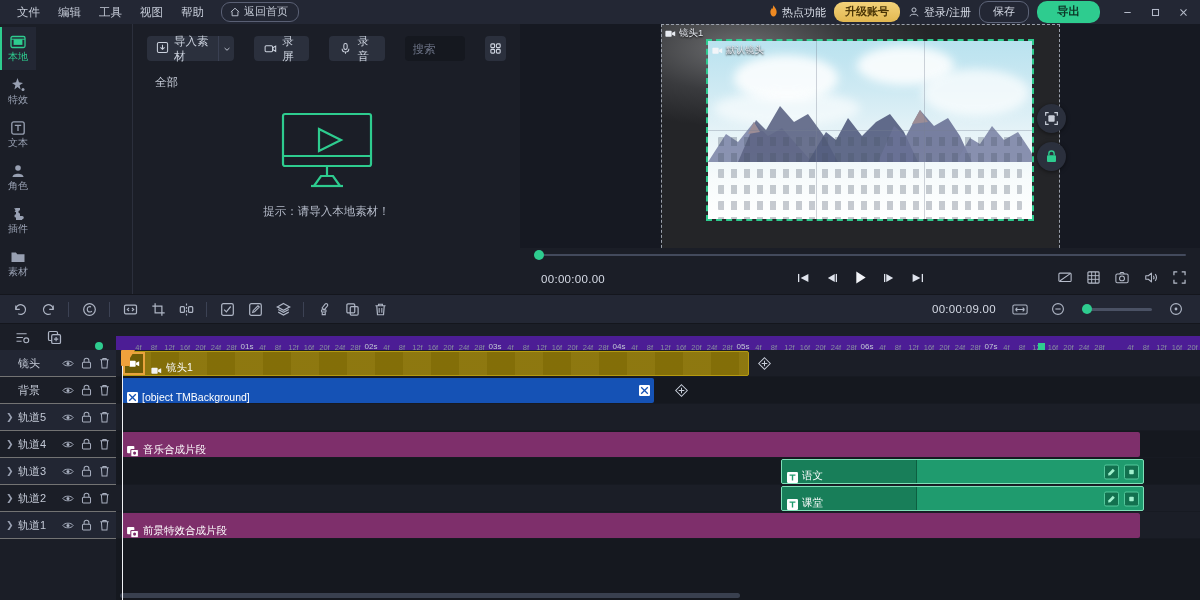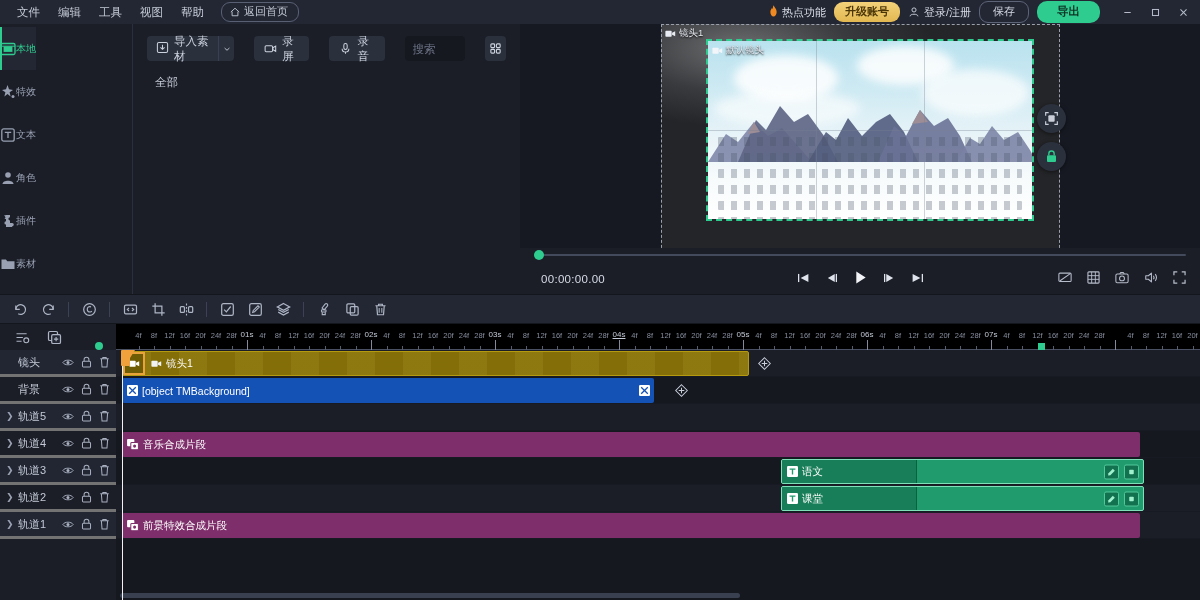--- a/index.html
+++ b/index.html
@@ -60,21 +60,21 @@
     width: 26px; height: 24px; display: flex; align-items: center; justify-content: center;
     color: #b6bcca; font-size: 12px;
   }
 
   
   .rail {
     position: absolute; left: 0; top: 24px; width: 36px; height: 270px;
     background: #1b1e27; padding-top: 3px;
   }
   .rail-item {
-    height: 43px; display: flex; flex-direction: row; align-items: center;
+    height: 43px; display: flex; flex-direction: column; align-items: center;
     justify-content: center; gap: 0; font-size: 10px; color: #98a0b2;
     position: relative;
   }
   .rail-item .ic { width: 16px; height: 16px; display: block; }
   .rail-item.active { color: #2ecc8f; background: #232734; }
   .rail-item.active::before {
     content:""; position: absolute; left: 0; top: 0; bottom: 0; width: 2px; background: #2ecc8f;
   }
 
   
@@ -180,43 +180,43 @@
   .tl-ic { width: 28px; height: 28px; display: flex; align-items: center; justify-content: center; color: #aeb5c4; }
   .vsep { width: 1px; height: 15px; background: #3c4254; margin: 0 6px; }
   .tl-right { position: absolute; right: 10px; display: flex; align-items: center; gap: 10px; }
   .tl-dur { font-size: 11.5px; color: #d6dbe6; letter-spacing: .3px; }
   .zoom-slider { position: relative; width: 70px; height: 3px; background: #4a5164; border-radius: 2px; }
   .zoom-knob { position: absolute; left: 0; top: -3.5px; width: 10px; height: 10px; border-radius: 50%; background: #2ecc8f; }
 
   
   .timeline { position: absolute; left: 0; top: 324px; width: 1200px; height: 276px; background: #1b1e27; }
   .tl-head-bar { position: absolute; left: 0; top: 0; width: 116px; height: 26px; background: #1b1e27; display: flex; align-items: center; gap: 4px; padding-left: 8px; }
-  .ruler { position: absolute; left: 116px; top: 0; right: 0; height: 26px; background: #000000; overflow: hidden; }
+  .ruler { position: absolute; left: 116px; top: 12px; right: 0; height: 26px; background: #4c1d95; overflow: hidden; }
   .tick { position: absolute; bottom: 0; width: 1px; background: #565d6e; }
   .tick.sec { height: 10px; background: #828a9c; }
   .tick.frame { height: 4px; }
   .tick-lbl { position: absolute; font-size: 7.5px; color: #868d9e; bottom: 10px; transform: translateX(-50%); white-space: nowrap; }
   .tick-lbl.sec { color: #c3c9d6; font-size: 8px; bottom: 11px; }
   .ruler-base { position: absolute; left: 0; right: 0; bottom: 0; height: 1px; background: #4a5164; }
 
   .track-heads { position: absolute; left: 0; top: 26px; width: 116px; bottom: 0; }
   .trk-head {
     height: 27px; display: flex; align-items: center; padding: 0 6px 0 6px;
-    border-bottom: 3px solid #737373; font-size: 11px; color: #c3c9d6; position: relative; justify-content: flex-end;
+    border-bottom: 1px solid #737373; font-size: 11px; color: #c3c9d6; position: relative; justify-content: flex-end;
   }
   .trk-head.alt { background: #222633; }
   .chev { width: 10px; margin-right: 2px; color: #9aa1b2; font-size: 9px; }
   .trk-name { flex: 1; white-space: nowrap; }
   .trk-icons { display: flex; gap: 7px; align-items: center; }
   .trk-icons svg { display: block; }
 
   .lanes { position: absolute; left: 116px; top: 26px; right: 0; bottom: 0; background: #15181f; }
   .lane { position: relative; height: 27px; border-bottom: 1px solid #171a22; }
   .lane.alt { background: #1b1e27; }
-  .clip { position: absolute; top: 1px; height: 25px; border-radius: 2px; display: flex; align-items: center; overflow: hidden; }
+  .clip { position: absolute; top: 1px; height: 25px; border-radius: 2px; display: flex; align-items: flex-end; overflow: hidden; }
   .clip-txt { font-size: 10.5px; color: #fff; white-space: nowrap; }
   .clip-ic { display: flex; align-items: center; margin: 0 4px 0 5px; }
   .clip-video { background: #8a7408; border: 1px solid #b59a10; }
   .clip-video .thumbs { position: absolute; inset: 0; background: repeating-linear-gradient(90deg, rgba(255,255,255,.03) 0 28px, rgba(0,0,0,.05) 28px 56px); }
   .clip-handle { position: absolute; left: 0; top: 0; bottom: 0; width: 22px; border: 2px solid #e8a33d; background: #6f5d06; display: flex; align-items: center; justify-content: center; }
   .clip-blue { background: #1552b5; }
   .clip-purple { background: #7e2f6b; }
   .clip-green { background: #1f9b6e; border: 1px solid #7ee0b8; }
   .clip-green .seg-dark { position: absolute; left: 0; top: 0; bottom: 0; width: 135px; background: #187e59; border-right: 1px solid #0d5f41; }
   .clip-green-icons { position: absolute; right: 4px; top: 50%; transform: translateY(-50%); display: flex; gap: 5px; }
@@ -399,20 +399,32 @@
       <div class="grid-btn">
         <svg viewBox="0 0 14 14" width="13" height="13">
             <rect x="2" y="2" width="4" height="4" rx="1" fill="none" stroke="#ccd2de" stroke-width="1.2"></rect>
             <rect x="8" y="2" width="4" height="4" rx="1" fill="none" stroke="#ccd2de" stroke-width="1.2"></rect>
             <rect x="2" y="8" width="4" height="4" rx="1" fill="none" stroke="#ccd2de" stroke-width="1.2"></rect>
             <rect x="8" y="8" width="4" height="4" rx="1" fill="none" stroke="#ccd2de" stroke-width="1.2"></rect>
           </svg>
       </div>
     </div>
     <div class="media-filter">全部</div>
+    <div class="empty-state">
+      <span>
+        <svg viewBox="0 0 92 76" width="92" height="76">
+          <rect x="2" y="2" width="88" height="52" rx="2" fill="none" stroke="#2ecc8f" stroke-width="2.2"></rect>
+          <path d="M2 44 H90" stroke="#2ecc8f" stroke-width="2.2"></path>
+          <path d="M38 17 L60 28 L38 39 Z" fill="none" stroke="#2ecc8f" stroke-width="2.2"></path>
+          <path d="M46 54 V64 M33 74 L40 64 H52 L59 74" fill="none" stroke="#2ecc8f" stroke-width="2.2"></path>
+          <path d="M30 74 H62" stroke="#2ecc8f" stroke-width="2.2"></path>
+        </svg>
+      </span>
+      <div class="empty-text">提示：请导入本地素材！</div>
+    </div>
   </div>
 
   <div class="preview">
     <div class="stage">
       <div class="smoke"></div>
       <div class="stage-dash"></div>
       <div class="clip-label">
         <svg viewBox="0 0 14 10" width="11" height="8">
             <rect x="0.5" y="1" width="8" height="7.4" rx="1" fill="#e8ebf1"></rect>
             <path d="M9 3.4 L13 1.4 V8 L9 6 Z" fill="#e8ebf1"></path>
@@ -621,20 +633,44 @@
           <rect x="5.6" y="5" width="8.4" height="9" rx="1.2" fill="none" stroke="#aeb5c4" stroke-width="1.3"></rect>
         </svg>
     </div>
     <div class="tl-ic">
       <svg viewBox="0 0 16 16" width="15" height="15">
           <path d="M2.6 4 H13.4 M6 4 V2.4 H10 V4 M4 4 L4.8 13.6 H11.2 L12 4" fill="none" stroke="#aeb5c4" stroke-width="1.3"></path>
           <path d="M6.6 6.4 V11.4 M9.4 6.4 V11.4" stroke="#aeb5c4" stroke-width="1.1"></path>
         </svg>
     </div>
 
+    <div class="tl-right">
+      <div class="tl-dur">00:00:09.00</div>
+      <div class="tl-ic">
+        <svg viewBox="0 0 18 14" width="16" height="13">
+            <rect x="1" y="2" width="16" height="10" rx="1.6" fill="none" stroke="#aeb5c4" stroke-width="1.2"></rect>
+            <path d="M4 7 H14 M4 7 L6 5 M4 7 L6 9 M14 7 L12 5 M14 7 L12 9" fill="none" stroke="#aeb5c4" stroke-width="1.2"></path>
+          </svg>
+      </div>
+      <div class="tl-ic">
+        <svg viewBox="0 0 16 16" width="14" height="14">
+            <circle cx="8" cy="8" r="6.2" fill="none" stroke="#aeb5c4" stroke-width="1.3"></circle>
+            <path d="M5 8 H11" stroke="#aeb5c4" stroke-width="1.3"></path>
+          </svg>
+      </div>
+      <div class="zoom-slider">
+        <div class="zoom-knob"></div>
+      </div>
+      <div class="tl-ic">
+        <svg viewBox="0 0 16 16" width="14" height="14">
+            <circle cx="8" cy="8" r="6.2" fill="none" stroke="#aeb5c4" stroke-width="1.3"></circle>
+            <circle cx="8" cy="8" r="1.6" fill="#aeb5c4"></circle>
+          </svg>
+      </div>
+    </div>
   </div>
 
   <div class="timeline">
     <div class="tl-head-bar">
       <div class="tl-ic">
         <svg viewBox="0 0 16 16" width="15" height="15">
             <path d="M1.6 4 H12.4 M1.6 8 H8.4 M1.6 12 H7" stroke="#aeb5c4" stroke-width="1.3"></path>
             <circle cx="12" cy="11" r="2.6" fill="none" stroke="#aeb5c4" stroke-width="1.2"></circle>
           </svg>
       </div>

